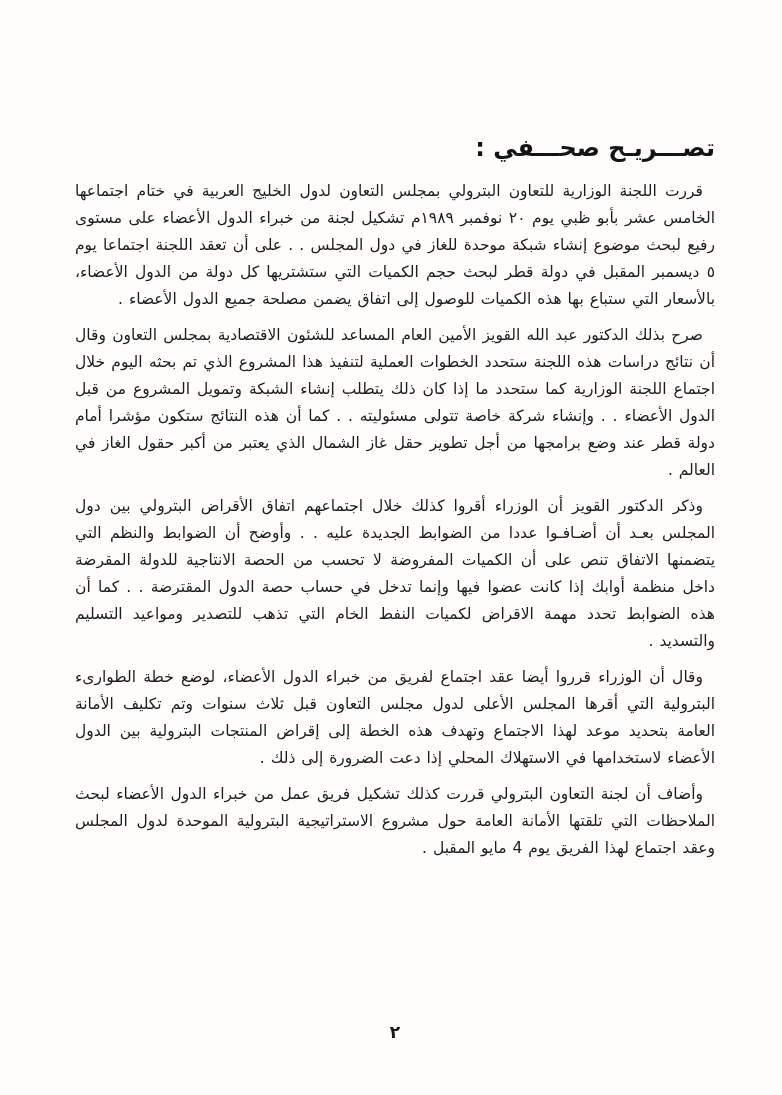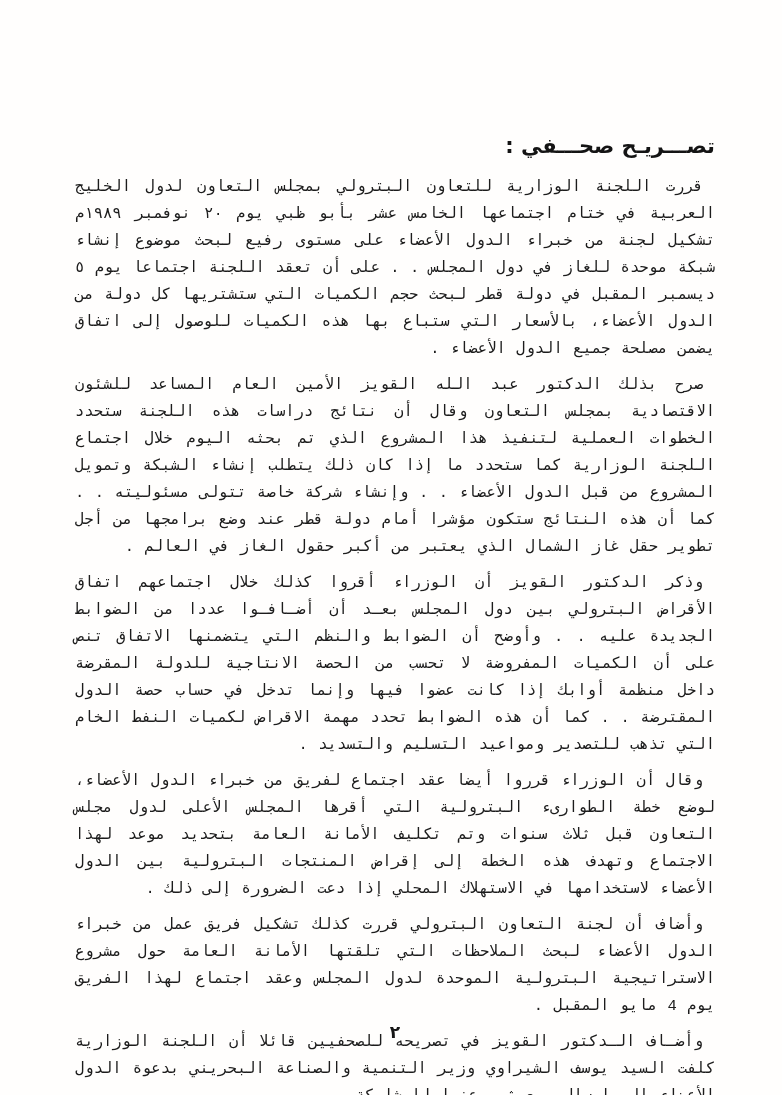--- a/index.html
+++ b/index.html
@@ -18,35 +18,34 @@
   }
   .content {
     position: absolute;
     top: 134px;
     right: 67px;
     left: 75px;
     direction: rtl;
   }
   .doc-title {
     margin: 0 0 16px 0;
-    font-size: 21px;
+    font-size: 24px;
     font-weight: 700;
     letter-spacing: 0.5px;
     text-align: right;
     color: #141414;
   }
   .para {
     margin: 0 0 9px 0;
     font-size: 15.5px;
     line-height: 27px;
     text-align: justify;
     text-indent: 12px;
     color: #1c1c1c;
     word-spacing: 1px;
-    font-family: Liberation Mono, monospace;
   }
   .page-number {
     position: absolute;
     top: 1022px;
     right: 67px;
     left: 75px;
     text-align: center;
     font-size: 17px;
     font-weight: 700;
     direction: rtl;
@@ -63,17 +62,16 @@
     <p class="para">قررت اللجنة الوزارية للتعاون البترولي بمجلس التعاون لدول الخليج العربية في ختام اجتماعها الخامس عشر بأبو ظبي يوم ٢٠ نوفمبر ١٩٨٩م تشكيل لجنة من خبراء الدول الأعضاء على مستوى رفيع لبحث موضوع إنشاء شبكة موحدة للغاز في دول المجلس . . على أن تعقد اللجنة اجتماعا يوم ٥ ديسمبر المقبل في دولة قطر لبحث حجم الكميات التي ستشتريها كل دولة من الدول الأعضاء، بالأسعار التي ستباع بها هذه الكميات للوصول إلى اتفاق يضمن مصلحة جميع الدول الأعضاء .</p>
 
     <p class="para">صرح بذلك الدكتور عبد الله القويز الأمين العام المساعد للشئون الاقتصادية بمجلس التعاون وقال أن نتائج دراسات هذه اللجنة ستحدد الخطوات العملية لتنفيذ هذا المشروع الذي تم بحثه اليوم خلال اجتماع اللجنة الوزارية كما ستحدد ما إذا كان ذلك يتطلب إنشاء الشبكة وتمويل المشروع من قبل الدول الأعضاء . . وإنشاء شركة خاصة تتولى مسئوليته . . كما أن هذه النتائج ستكون مؤشرا أمام دولة قطر عند وضع برامجها من أجل تطوير حقل غاز الشمال الذي يعتبر من أكبر حقول الغاز في العالم .</p>
 
     <p class="para">وذكر الدكتور القويز أن الوزراء أقروا كذلك خلال اجتماعهم اتفاق الأقراض البترولي بين دول المجلس بعـد أن أضـافـوا عددا من الضوابط الجديدة عليه . . وأوضح أن الضوابط والنظم التي يتضمنها الاتفاق تنص على أن الكميات المفروضة لا تحسب من الحصة الانتاجية للدولة المقرضة داخل منظمة أوابك إذا كانت عضوا فيها وإنما تدخل في حساب حصة الدول المقترضة . . كما أن هذه الضوابط تحدد مهمة الاقراض لكميات النفط الخام التي تذهب للتصدير ومواعيد التسليم والتسديد .</p>
 
     <p class="para">وقال أن الوزراء قرروا أيضا عقد اجتماع لفريق من خبراء الدول الأعضاء، لوضع خطة الطوارىء البترولية التي أقرها المجلس الأعلى لدول مجلس التعاون قبل ثلاث سنوات وتم تكليف الأمانة العامة بتحديد موعد لهذا الاجتماع وتهدف هذه الخطة إلى إقراض المنتجات البترولية بين الدول الأعضاء لاستخدامها في الاستهلاك المحلي إذا دعت الضرورة إلى ذلك .</p>
 
     <p class="para">وأضاف أن لجنة التعاون البترولي قررت كذلك تشكيل فريق عمل من خبراء الدول الأعضاء لبحث الملاحظات التي تلقتها الأمانة العامة حول مشروع الاستراتيجية البترولية الموحدة لدول المجلس وعقد اجتماع لهذا الفريق يوم 4 مايو المقبل .</p>
 
-    <p class="para">وأضـاف الـدكتور القويز في تصريحه للصحفيين قائلا أن اللجنة الوزارية كلفت السيد يوسف الشيراوي وزير التنمية والصناعة البحريني بدعوة الدول الأعضاء إلى إرسال مبعوثين عنها للمشاركة</p>
   </div>
 
   <div class="page-number">٢</div>
 </div>
 
 </body></html>

